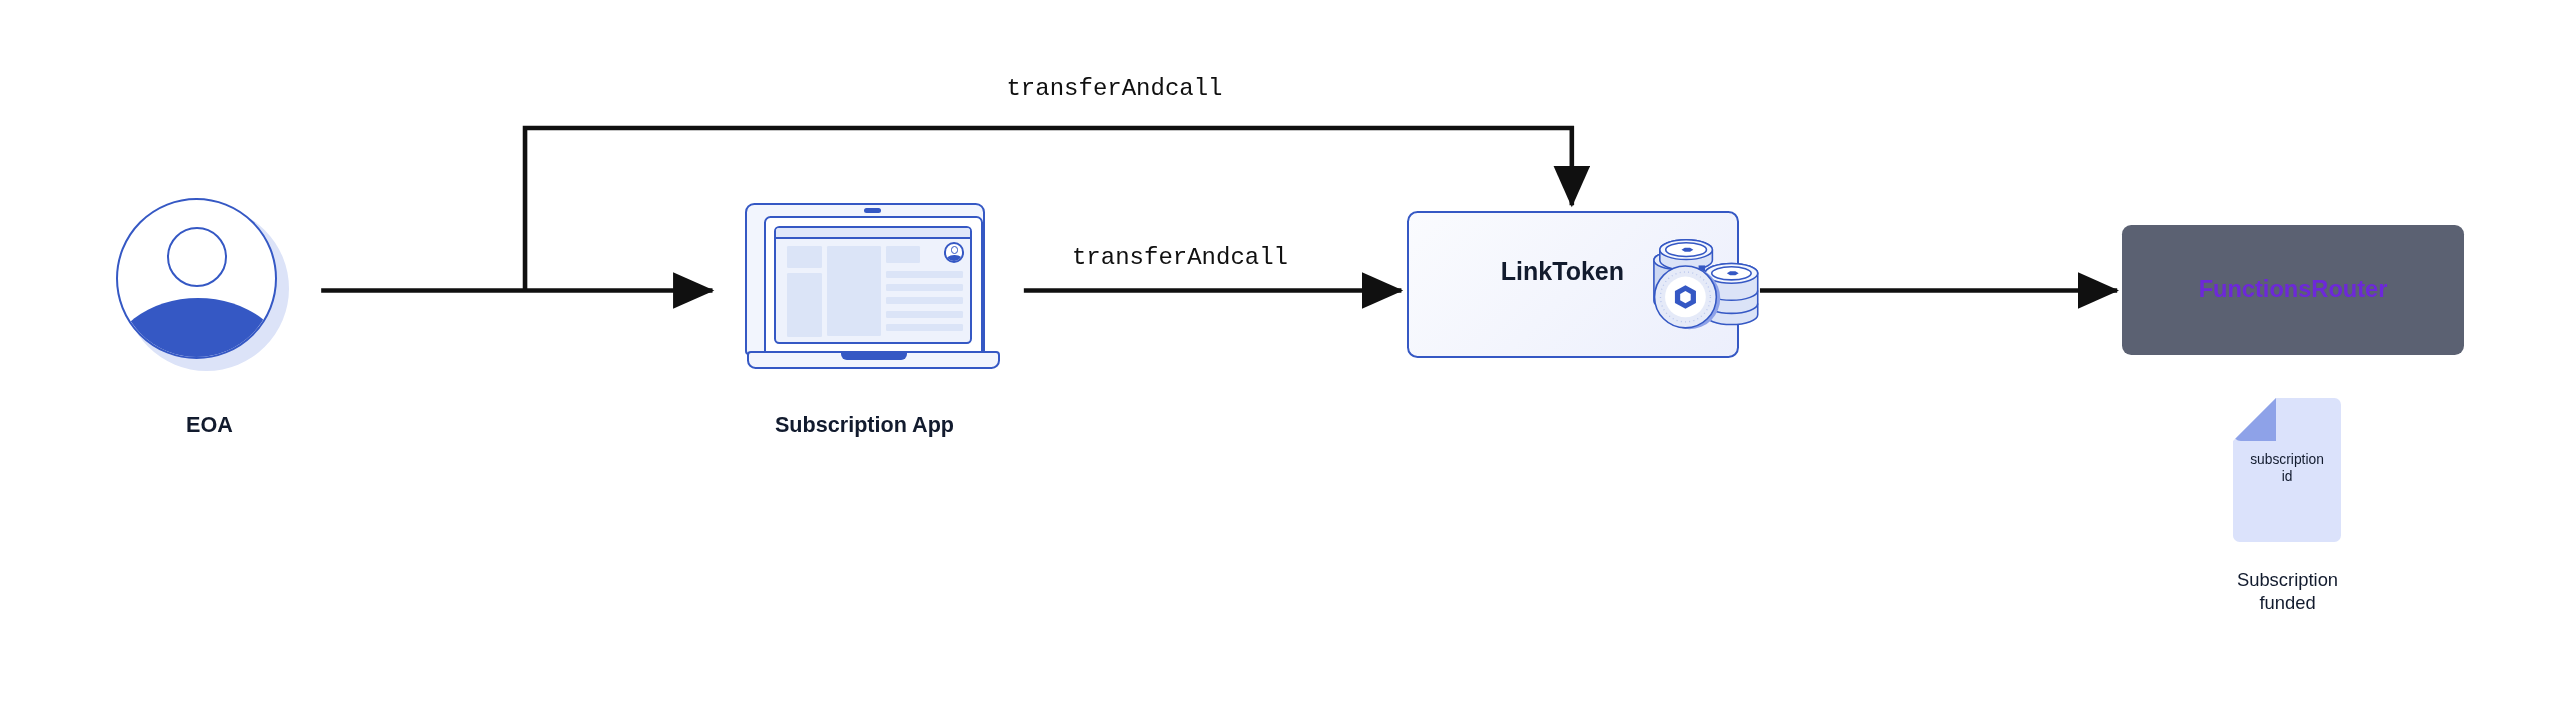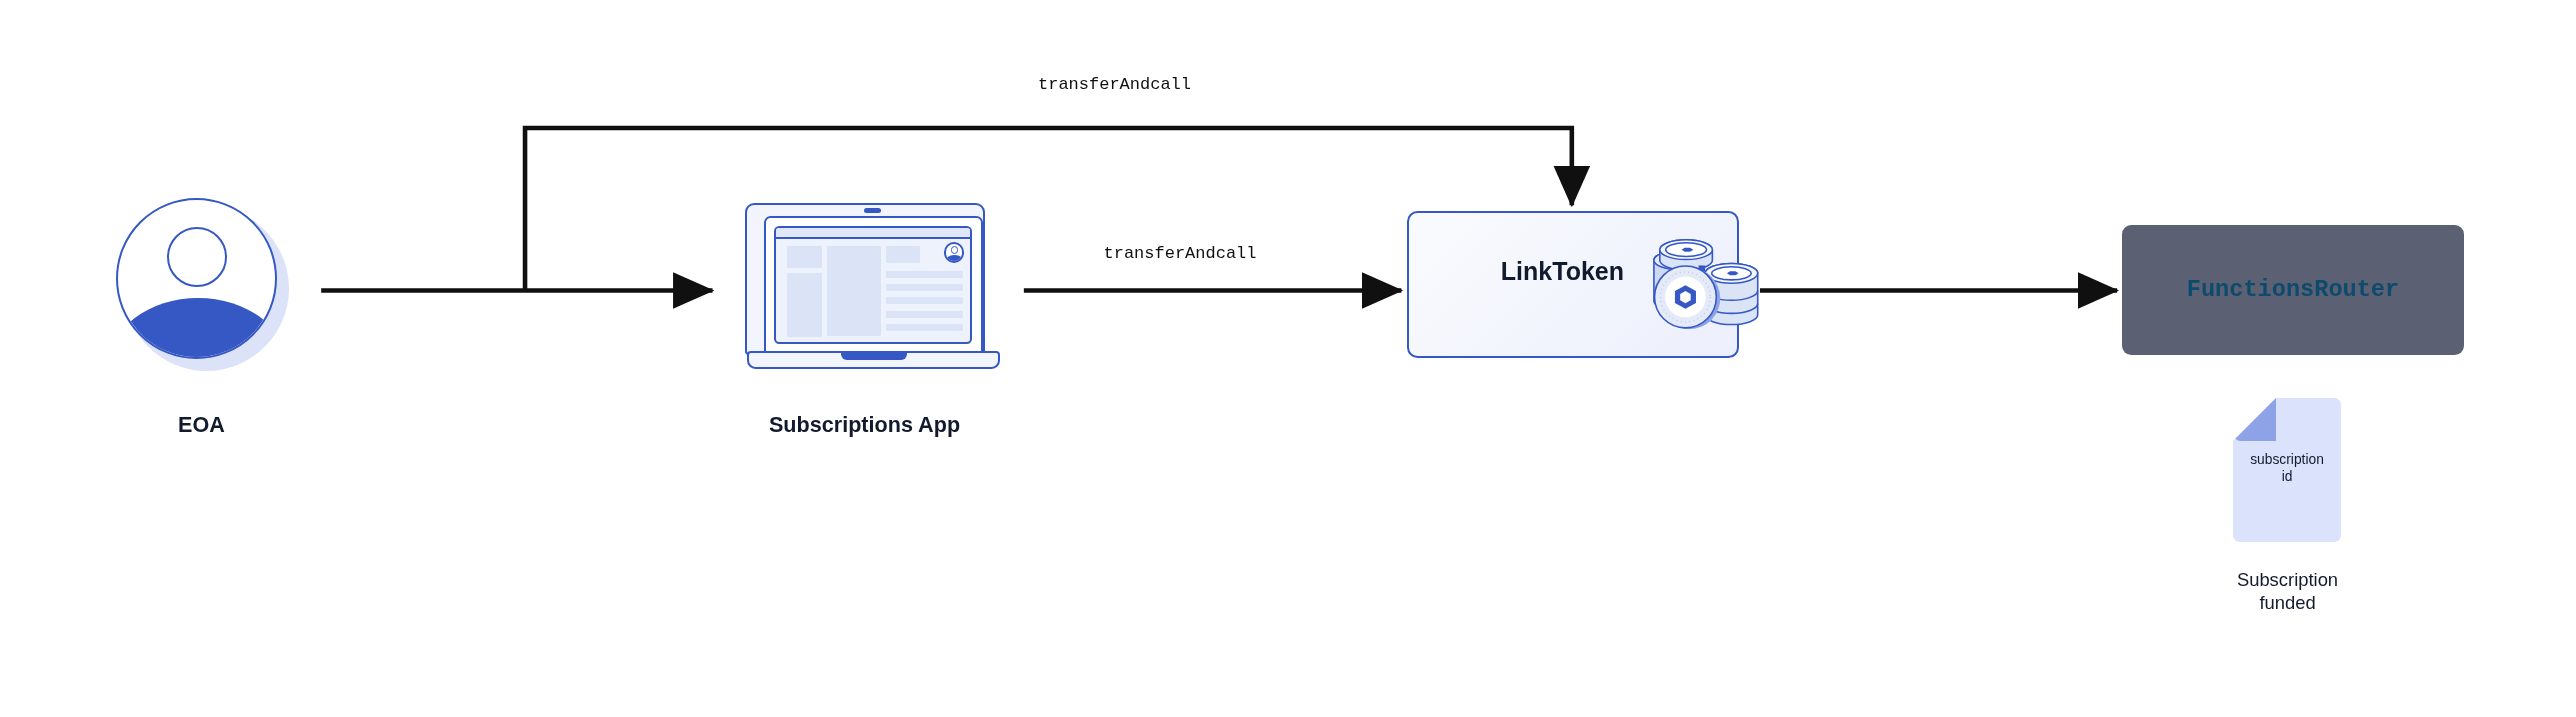--- a/index.html
+++ b/index.html
@@ -74,21 +74,21 @@
   .eoa-body {
     position: absolute;
     left: -9.2px;
     top: 98px;
     width: 180px;
     height: 138px;
     border-radius: 50%;
     background: #3558c4;
     z-index: 1;
   }
-  .eoa-label { left: 113px; top: 412px; width: 177px; font-size: 21.6px; }
+  .eoa-label { left: 121px; top: 412px; width: 177px; font-size: 21.6px; }
 
   
   .laptop-wrap {
     position: absolute;
     left: 738px;
     top: 203px;
     width: 253px;
     height: 172px;
   }
   .laptop-outer {
@@ -232,22 +232,22 @@
     background: #5b6172;
   }
   .router-text {
     position: absolute;
     left: 2122px;
     top: 276px;
     width: 342px;
     text-align: center;
     font-size: 23.6px;
     font-weight: bold;
-    color: #0c4a6e;
-    font-family: Liberation Mono, monospace;
+    color: #6d28d9;
+    font-family: Liberation Sans, sans-serif;
   }
 
   
   .doc-wrap {
     position: absolute;
     left: 2233px;
     top: 398px;
     width: 108px;
     height: 144px;
   }
@@ -299,21 +299,21 @@
   .edge-svg {
     position: absolute;
     left: 0; top: 0;
     width: 2576px;
     height: 718px;
     pointer-events: none;
   }
   .edge-label {
     position: absolute;
     font-family: "Liberation Mono", monospace;
-    font-size: 17px;
+    font-size: 24px;
     color: #101010;
     white-space: nowrap;
     text-align: center;
   }
   .lbl-top   { left: 787px; top: 75px;  width: 655px; }
   .lbl-mid   { left: 918px; top: 244px;  width: 524px;  }
   .lbl-right { left: 1668px; top: 244px;  width: 655px; }
 </style>
 </head>
 <body>
@@ -365,21 +365,21 @@
         <div class="blk" style="left:110px; top:96px;width:77px; height:7.2px;"></div>
         <div class="screen-avatar">
           <div class="h"></div>
           <div class="b"></div>
         </div>
       </div>
       <div class="laptop-base"></div>
       <div class="laptop-notch"></div>
     </div>
   </div>
-  <div class="node-label laptop-label">Subscriptions App</div>
+  <div class="node-label laptop-label">Subscription App</div>
 
   <div class="linktoken-box"></div>
   <div class="linktoken-text">LinkToken</div>
 
   <svg class="coins" viewBox="0 0 190 175">
     <g stroke="#3558c4" stroke-width="2.4" fill="#dbe3f7">
 
       <path d="M18,52 a37,14 0 0 1 74,0 l0,62 a37,14 0 0 1 -74,0 z" fill="#cdd8f2"></path>
       <ellipse cx="55" cy="52" rx="37" ry="14" fill="#e7ecfa"></ellipse>
 

